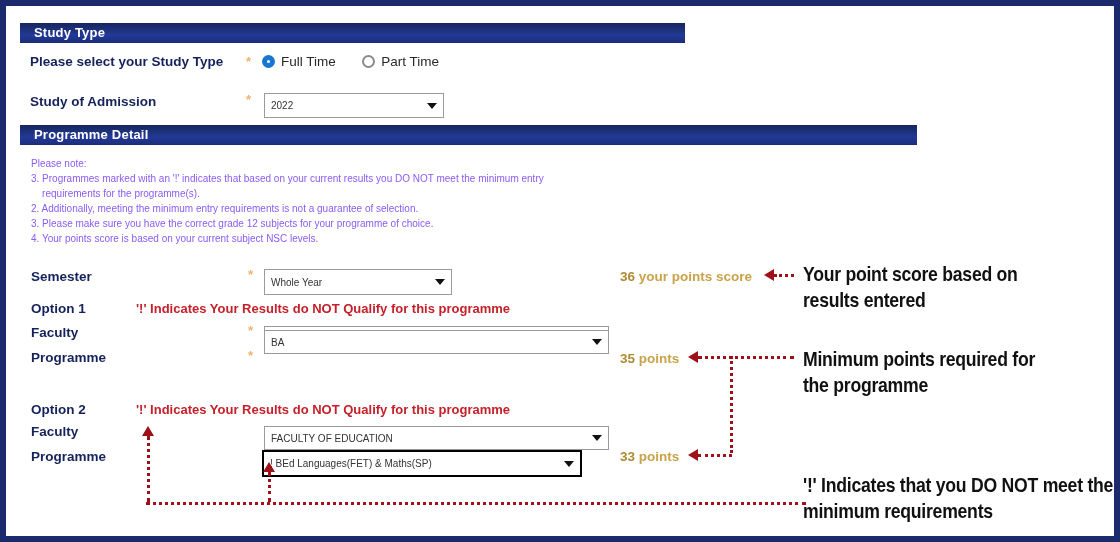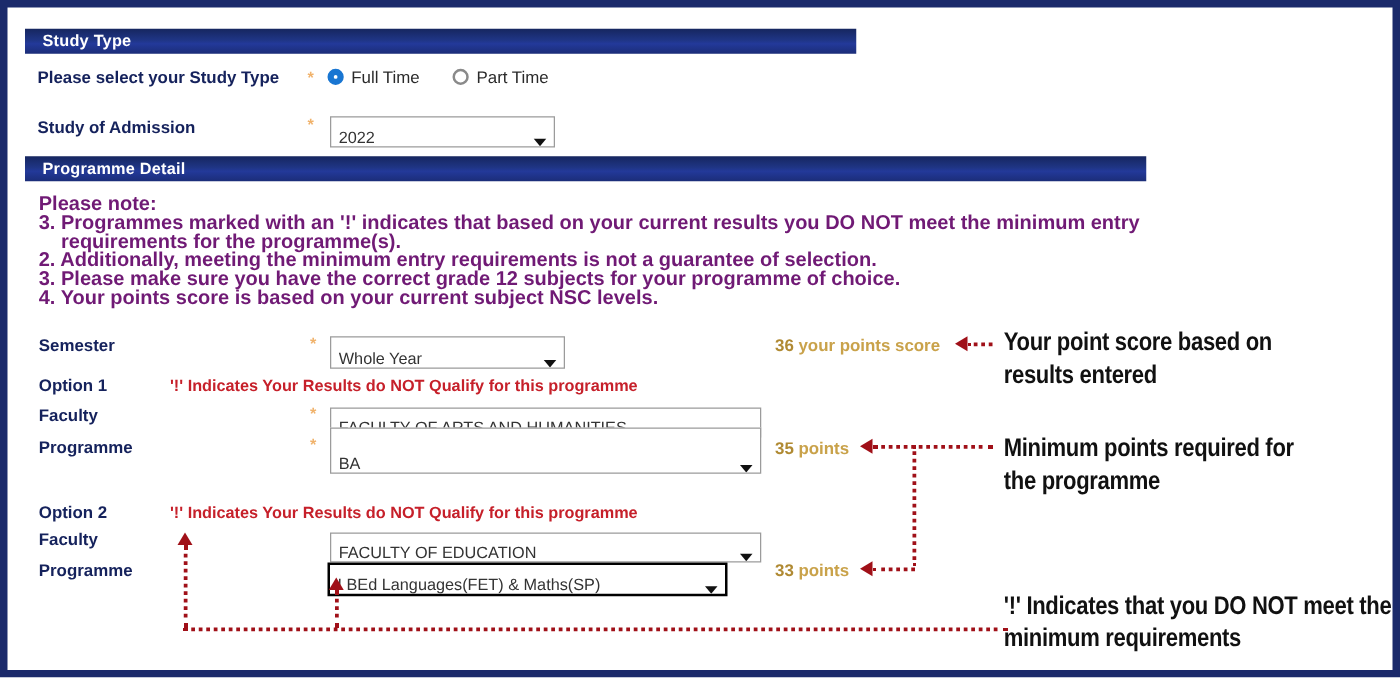--- a/index.html
+++ b/index.html
@@ -67,47 +67,46 @@
   .radio-lbl {
     margin-left: 6px;
     font-size: 13.5px;
     color: #2a2a2a;
   }
   
   .sel {
     position: absolute;
     background: #ffffff;
     border: 1px solid #9b9b9b;
-    font-size: 13px;
+    font-size: 10px;
     color: #333333;
     display: flex;
-    align-items: flex-end;
+    align-items: center;
     padding: 0 6px;
     white-space: nowrap;
     overflow: hidden;
     gap: 10px;
   }
   .sel .val { flex: 1 1 auto; overflow: hidden; text-overflow: ellipsis; }
   .sel .caret {
     flex: 0 0 auto;
     width: 0; height: 0;
     border-left: 5px solid transparent;
     border-right: 5px solid transparent;
     border-top: 6px solid #111111;
     margin-left: 8px;
   }
   .sel.highlight { border: 2px solid #000000; }
   
   .note {
     position: absolute;
-    color: #701a75;
-    font-size: 16px;
+    color: #8b5cf6;
+    font-size: 10px;
     line-height: 15.5px;
     white-space: pre;
-    font-weight: bold;
   }
   
   .warn {
     position: absolute;
     color: #c6202a;
     font-weight: bold;
     font-size: 13px;
     white-space: nowrap;
   }
   
@@ -207,21 +206,21 @@
 
     <div class="lbl" style="left:25px; top:319px;">Faculty</div>
     <div class="req" style="left:242px; top:318px;">*</div>
     <div class="sel" style="left:258px; top:320px; width:345px; height:24px;">
       <span class="val">FACULTY OF ARTS AND HUMANITIES</span>
       <span class="caret"></span>
     </div>
 
     <div class="lbl" style="left:25px; top:344px;">Programme</div>
     <div class="req" style="left:242px; top:343px;">*</div>
-    <div class="sel" style="left:258px; top:336px; width:345px; height:37px;">
+    <div class="sel" style="left:258px; top:324px; width:345px; height:24px;">
       <span class="val">BA</span>
       <span class="caret"></span>
     </div>
 
     <div class="lbl" style="left:25px; top:396px;">Option 2</div>
     <div class="warn" style="left:130px; top:396px;">'!' Indicates Your Results do NOT Qualify for this programme</div>
 
     <div class="lbl" style="left:25px; top:418px;">Faculty</div>
     <div class="sel" style="left:258px; top:420px; width:345px; height:24px;">
       <span class="val">FACULTY OF EDUCATION</span>

